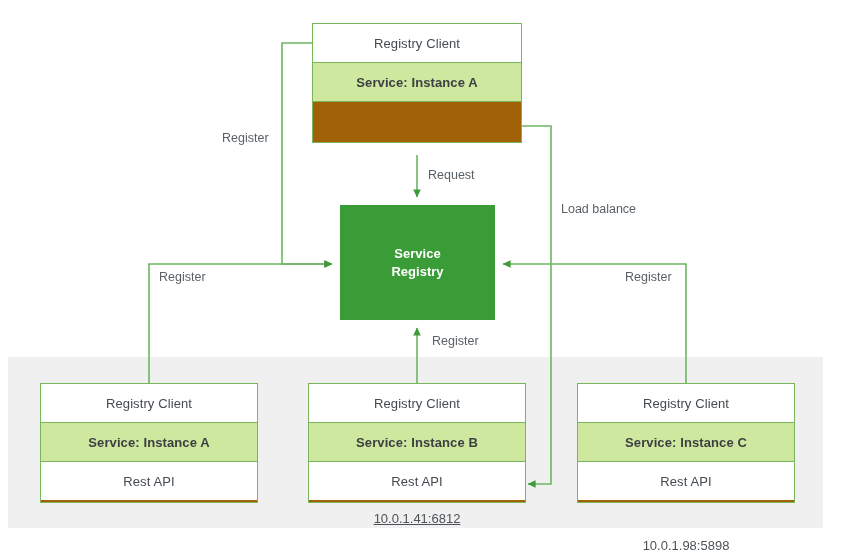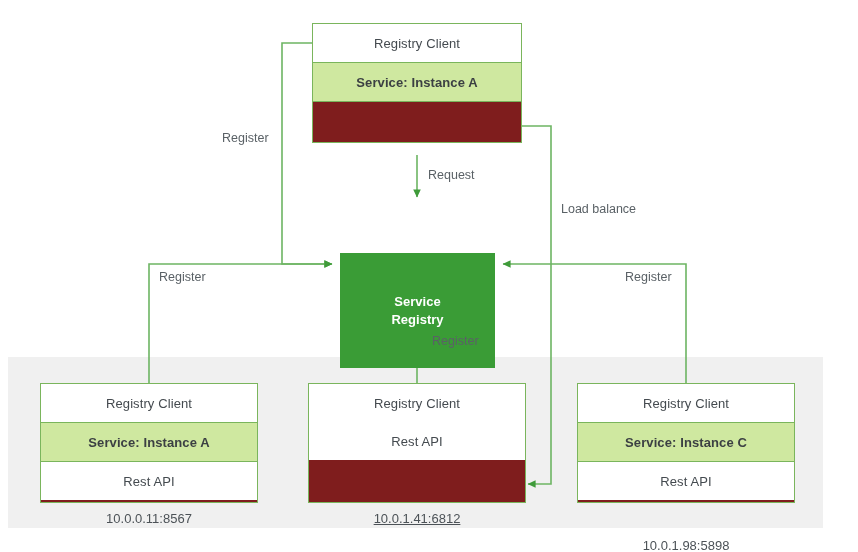--- a/index.html
+++ b/index.html
@@ -26,21 +26,21 @@
     height: 552px;
   }
   .band {
     position: absolute;
     background: #f0f0f0;
   }
   .node {
     position: absolute;
     box-sizing: border-box;
     border: 1px solid #7ab55c;
-    background: #7f1d1d;
+    background: #a16207;
   }
   .row {
     box-sizing: border-box;
     display: flex;
     align-items: center;
     justify-content: center;
     color: #444a4f;
     font-size: 13px;
     letter-spacing: 0.1px;
     white-space: nowrap;
@@ -111,36 +111,36 @@
 
       <path d="M686,383 L686,264 L503,264" marker-end="url(#ah)"></path>
     </g>
   </svg>
 
   <div class="node" style="left:312px; top:23px; width:210px; height:120px;">
     <div class="row plain">Registry Client</div>
     <div class="row service">Service:  Instance A</div>
   </div>
 
-  <div class="registry-box" style="left:340px; top:205px; width:155px; height:115px;margin-top:48px;">
+  <div class="registry-box" style="left:340px; top:205px; width:155px; height:115px;">
     <div>
       <div>Service</div>
       <div>Registry</div>
     </div>
   </div>
 
   <div class="node" style="left:40px; top:383px; width:218px; height:120px;">
     <div class="row plain">Registry Client</div>
     <div class="row service">Service:  Instance A</div>
     <div class="row plain">Rest API</div>
   </div>
-  <div class="ip-label" style="left:40px; top:511px; width:218px;">10.0.0.11:8567</div>
 
   <div class="node" style="left:308px; top:383px; width:218px; height:120px;">
     <div class="row plain">Registry Client</div>
+    <div class="row service">Service:  Instance B</div>
     <div class="row plain">Rest API</div>
   </div>
   <div class="ip-label" style="left:308px; top:511px; width:218px;text-decoration:underline;">10.0.1.41:6812</div>
 
   <div class="node" style="left:577px; top:383px; width:218px; height:120px;">
     <div class="row plain">Registry Client</div>
     <div class="row service">Service:  Instance C</div>
     <div class="row plain">Rest API</div>
   </div>
   <div class="ip-label" style="left:577px; top:538px; width:218px;">10.0.1.98:5898</div>

